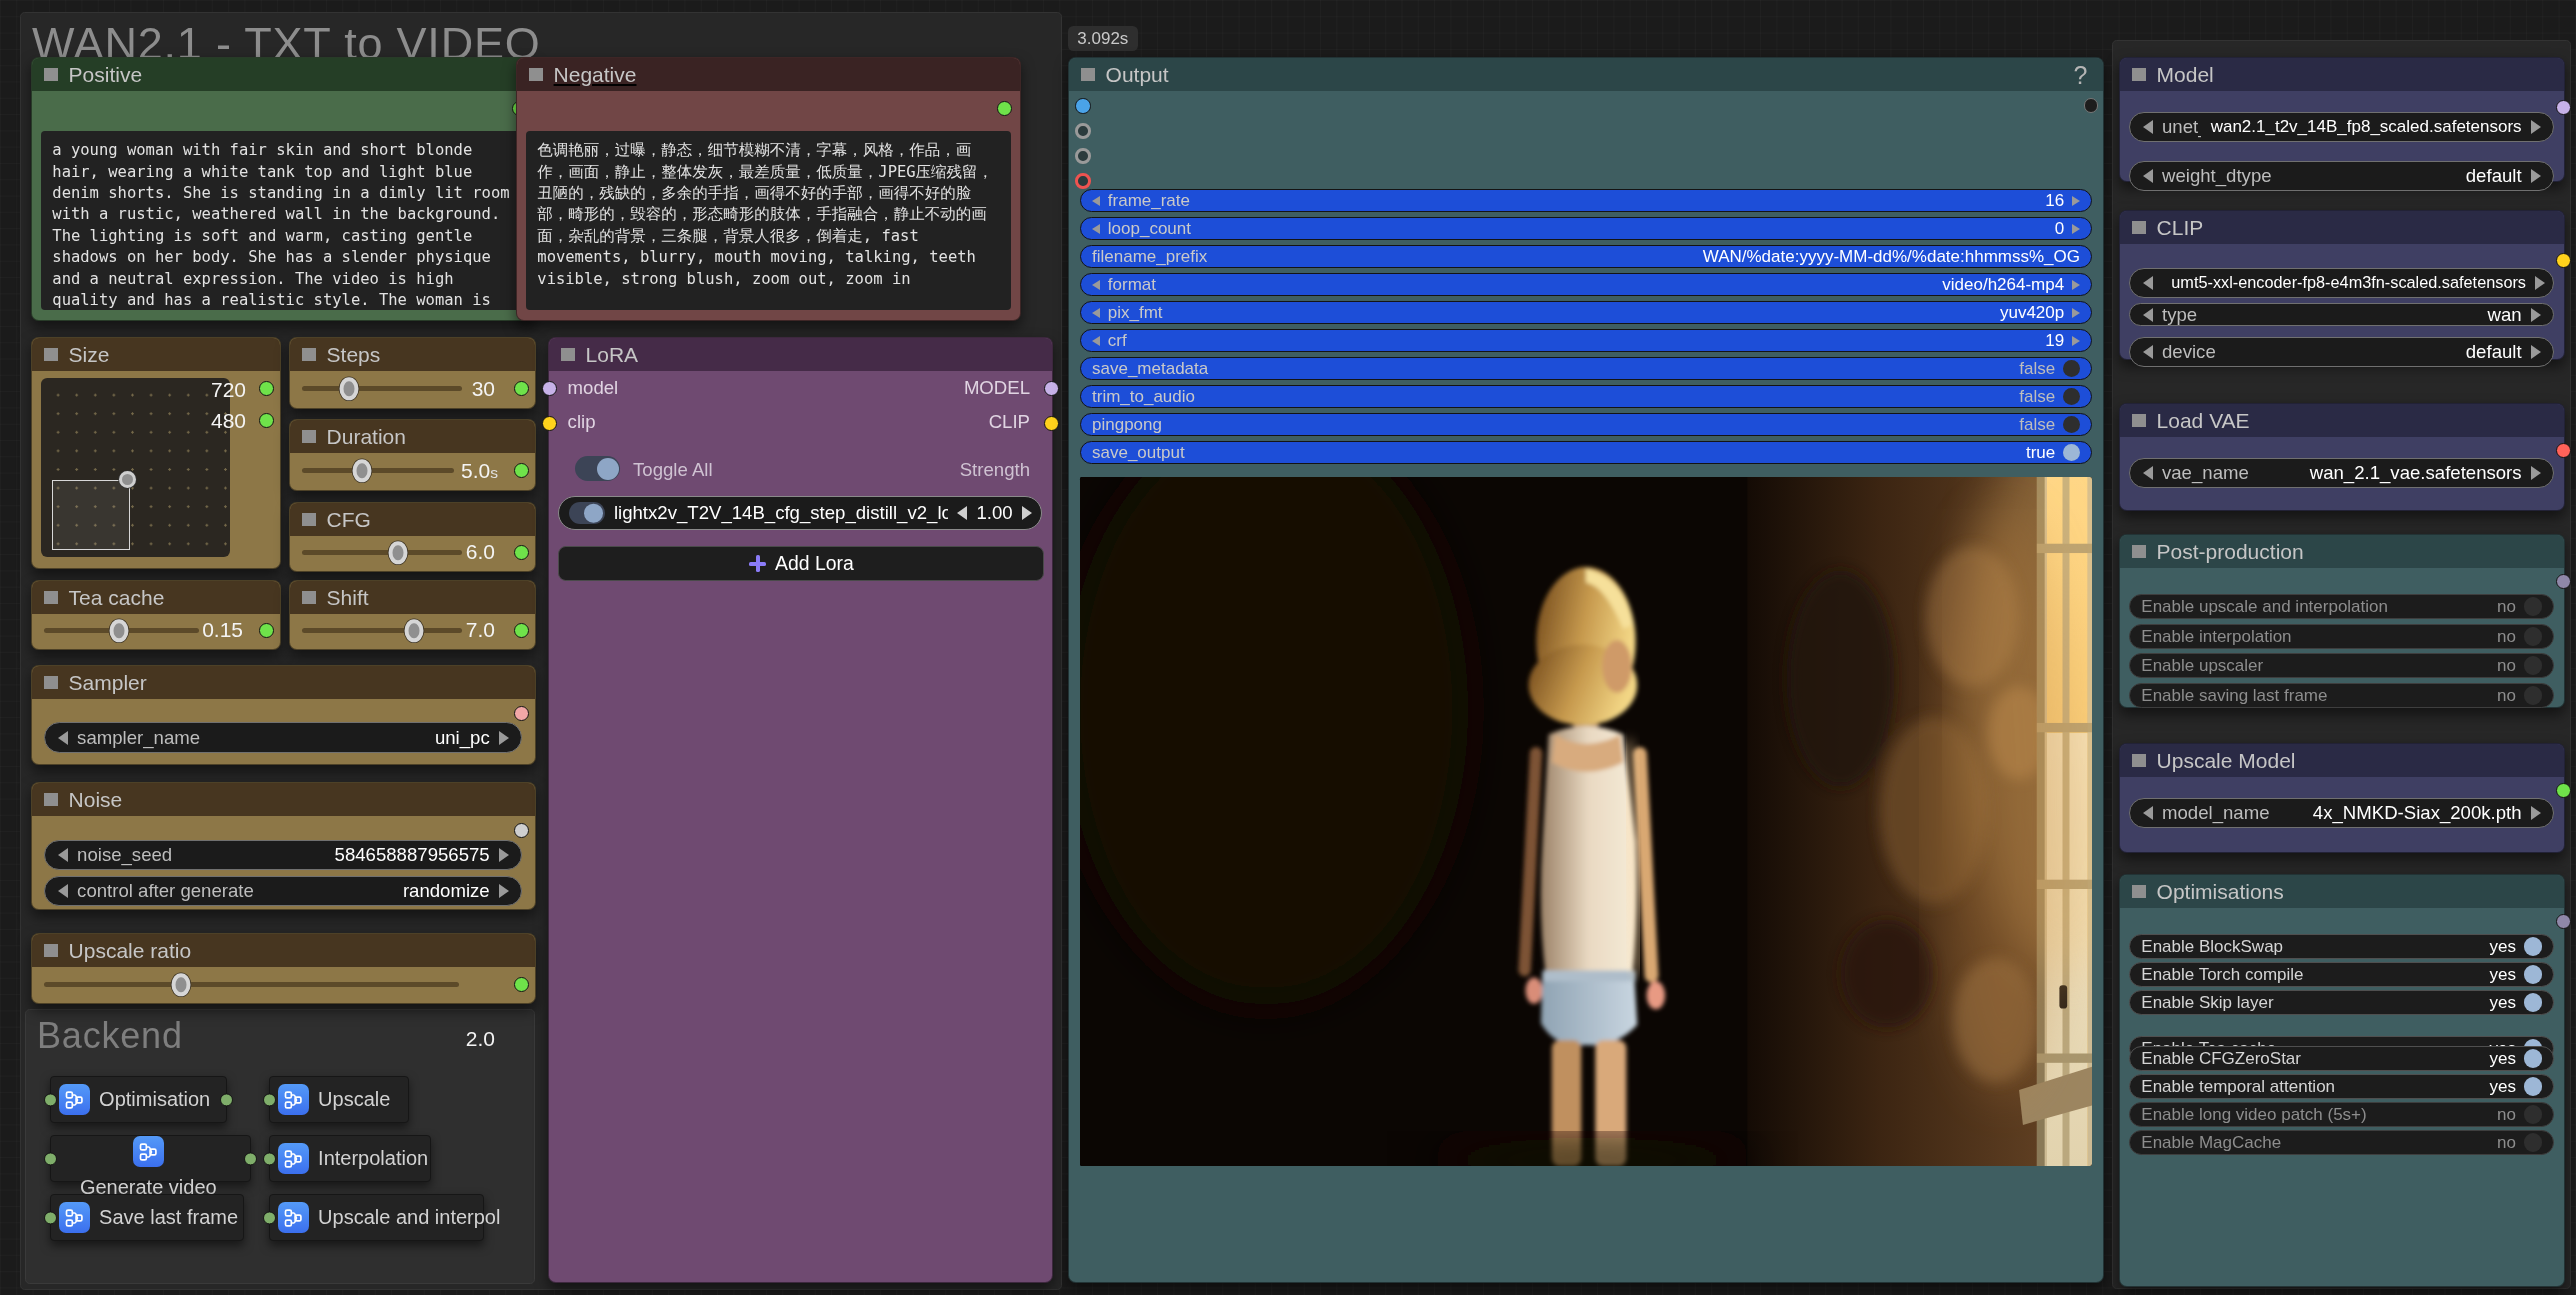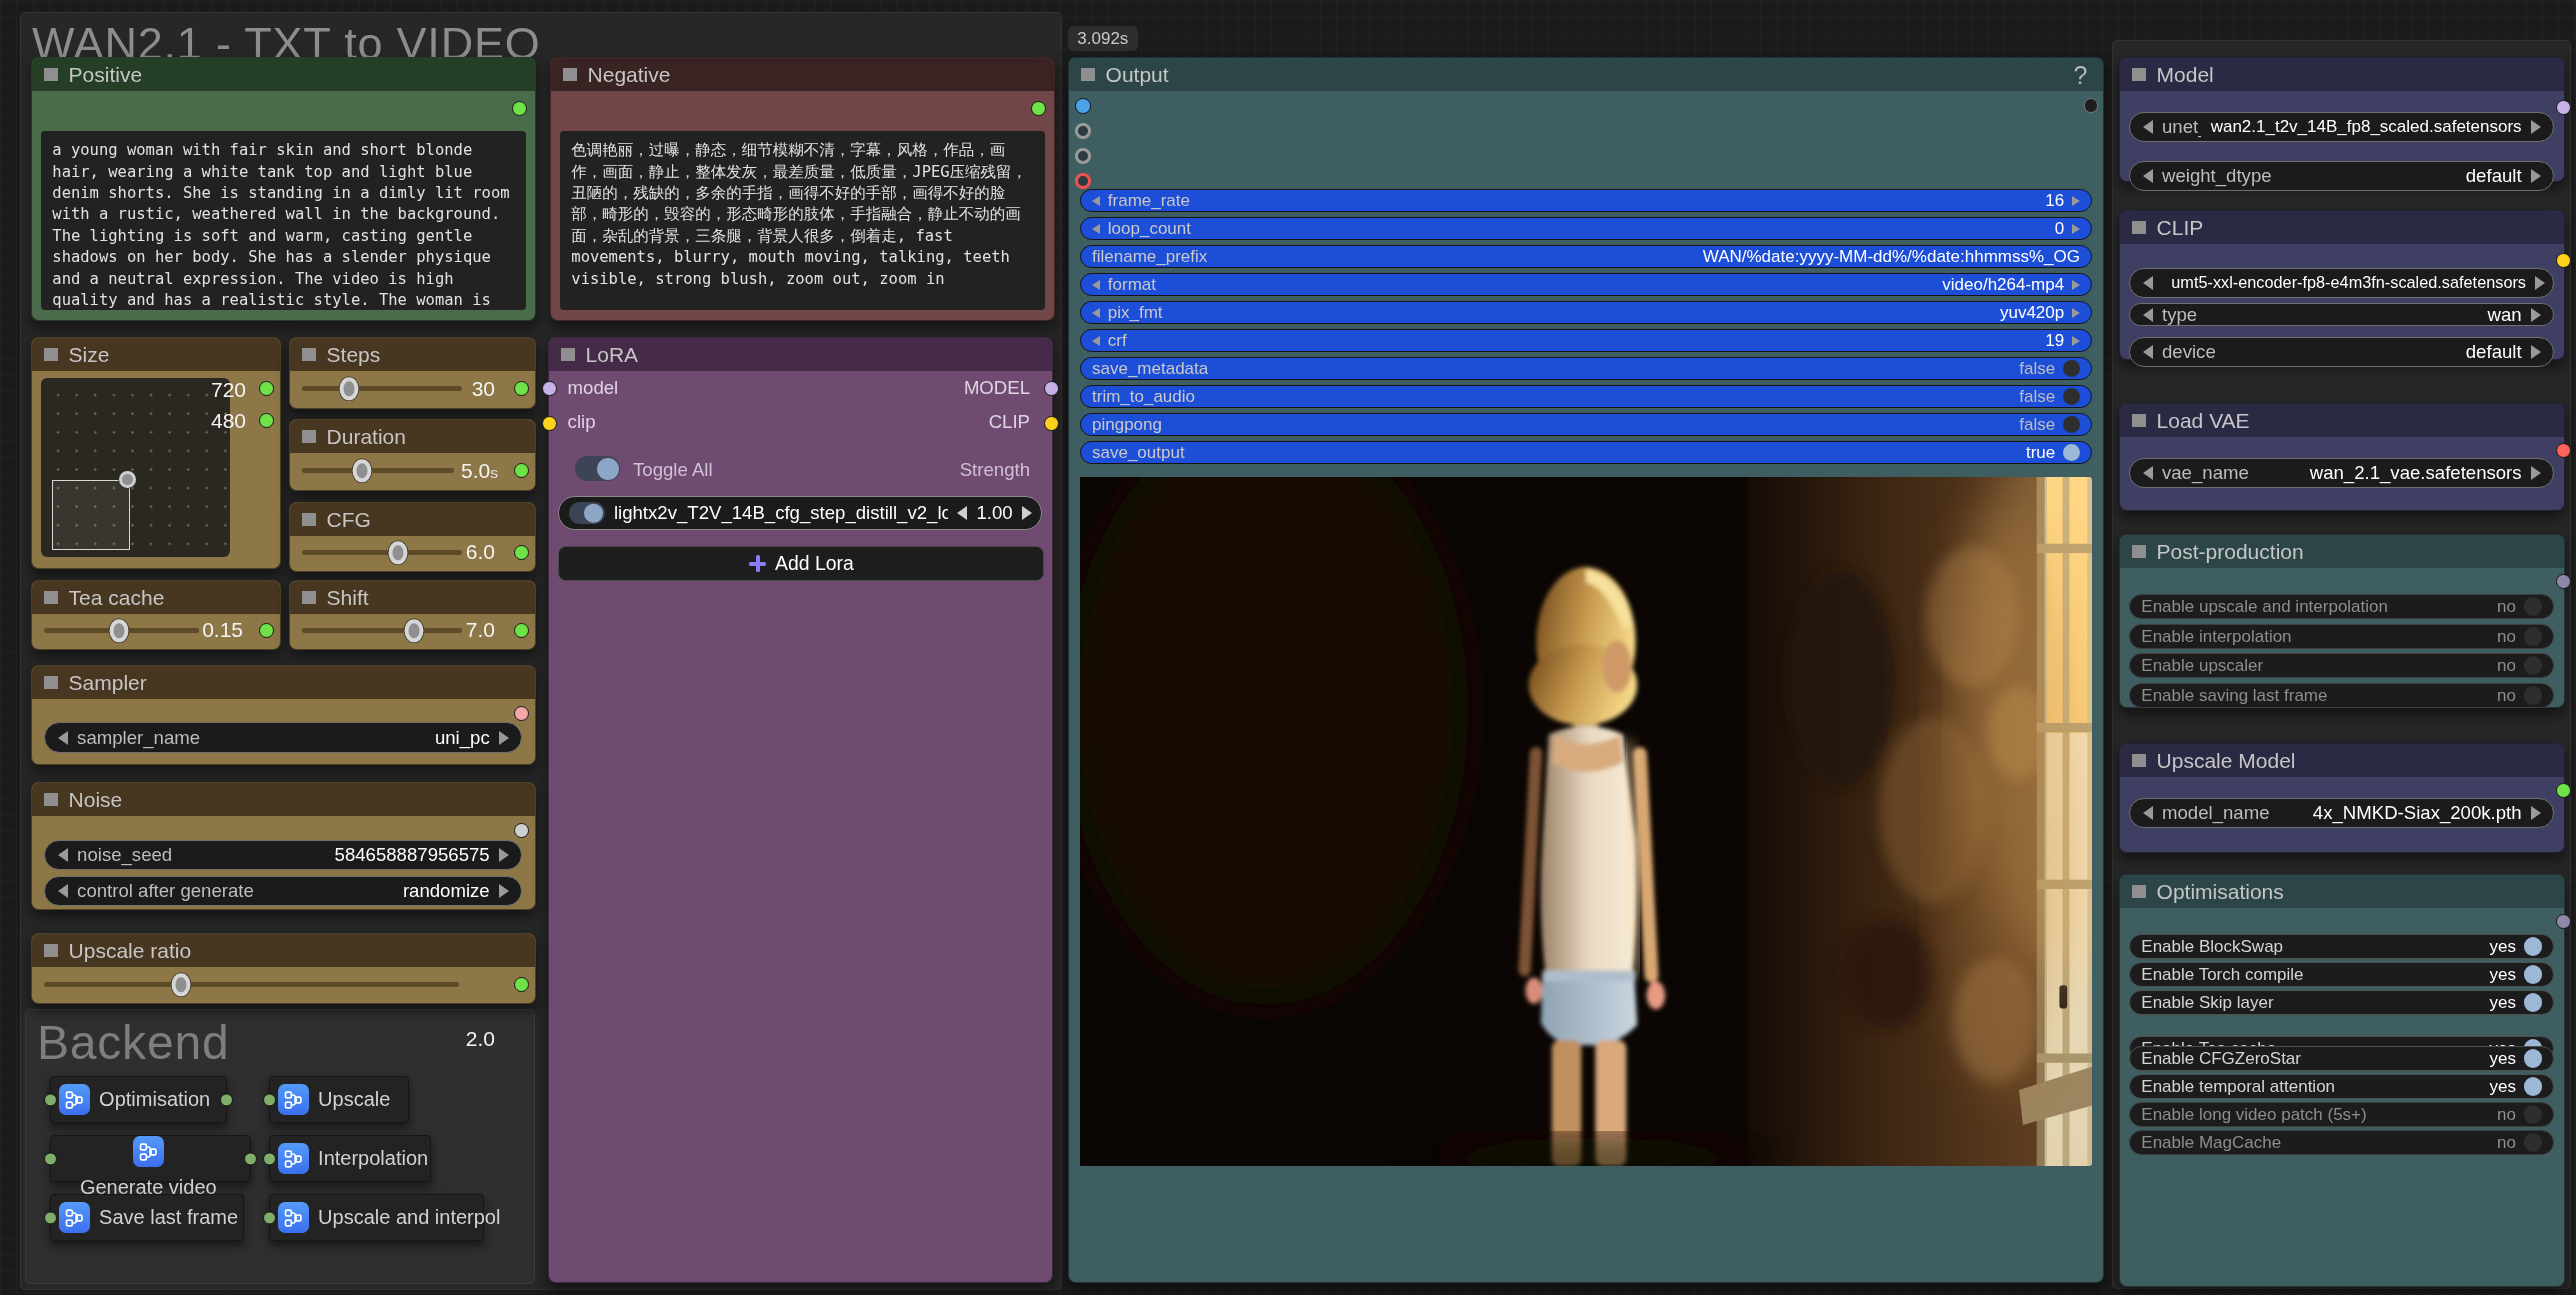--- a/index.html
+++ b/index.html
@@ -7,21 +7,21 @@
     font-family:"Liberation Sans",sans-serif;}
   .canvas::before{content:"";position:absolute;inset:0;pointer-events:none;
     background-image:linear-gradient(rgba(255,255,255,.022) 0.8px,transparent 0.8px),
                      linear-gradient(90deg,rgba(255,255,255,.022) 0.8px,transparent 0.8px);
     background-size:16.3px 16.3px;}
   .group{position:absolute;border-radius:4.7px;}
   .g-main{background:#272727;border:0.8px solid #333;}
   .g-backend{background:#2f2f2f;border:0.8px solid #3a3a3a;}
   .g-right{background:#272727;border:0.8px solid #333;}
   .gtitle{position:absolute;left:11px;top:4.7px;font-size:45px;color:#8d8d8d;letter-spacing:0.8px;}
-  .gtitle.small{font-size:48px;color:#7e7e7e;}
+  .gtitle.small{font-size:36px;color:#7e7e7e;}
 
   .node{position:absolute;border-radius:7.8px;box-shadow:0 6.2px 12.4px rgba(0,0,0,.5);border:0.8px solid rgba(0,0,0,.45);}
   .hd{height:33px;border-radius:7px 7px 0 0;display:flex;align-items:center;gap:11px;padding:0 12.4px;}
   .sq{width:13.2px;height:13.2px;background:#8f8f8f;flex:none;}
   .ttl{font-size:21px;color:#c6c6c6;white-space:nowrap;}
   .green{background:#4a6c4a;} .green .hd{background:#253e26;}
   .red{background:#714646;}  .red .hd{background:#3a2323;}
   .brown{background:#8d7747;} .brown .hd{background:#473620;}
   .purple{background:#6f4a71;} .purple .hd{background:#452b48;}
   .teal{background:#3f5e61;} .teal .hd{background:#2c4648;}
@@ -112,21 +112,21 @@
 
   <div class="node green" style="left:31px;top:57px;width:503px;height:262px;">
     <div class="hd">
         <span class="sq"></span>
         <span class="ttl">Positive</span>
       </div>
     <span class="dot d-green" style="right:7.8px;top:43px;"></span>
     <div class="ta" style="left:9.3px;top:73px;width:463px;height:160px;">a young woman with fair skin and short blonde hair, wearing a white tank top and light blue denim shorts. She is standing in a dimly lit room with a rustic, weathered wall in the background. The lighting is soft and warm, casting gentle shadows on her body. She has a slender physique and a neutral expression. The video is high quality and has a realistic style. The woman is the main subject, positioned in the center of the frame. Slow and small Movements. she turns and walks forward to look out the window</div>
   </div>
 
-  <div class="node red" style="left:550px;top:57px;width:503px;height:262px;">
+  <div class="node red" style="left:516px;top:57px;width:503px;height:262px;text-decoration:underline;">
     <div class="hd">
         <span class="sq"></span>
         <span class="ttl">Negative</span>
       </div>
     <span class="dot d-green" style="right:7.8px;top:43px;"></span>
     <div class="ta" style="left:9.3px;top:73px;width:463px;height:160px;">色调艳丽，过曝，静态，细节模糊不清，字幕，风格，作品，画作，画面，静止，整体发灰，最差质量，低质量，JPEG压缩残留，丑陋的，残缺的，多余的手指，画得不好的手部，画得不好的脸部，畸形的，毁容的，形态畸形的肢体，手指融合，静止不动的画面，杂乱的背景，三条腿，背景人很多，倒着走, fast movements, blurry, mouth moving, talking, teeth visible, strong blush, zoom out, zoom in</div>
   </div>
 
   <div class="node brown" style="left:31px;top:337px;width:248px;height:230px;">
     <div class="hd">

